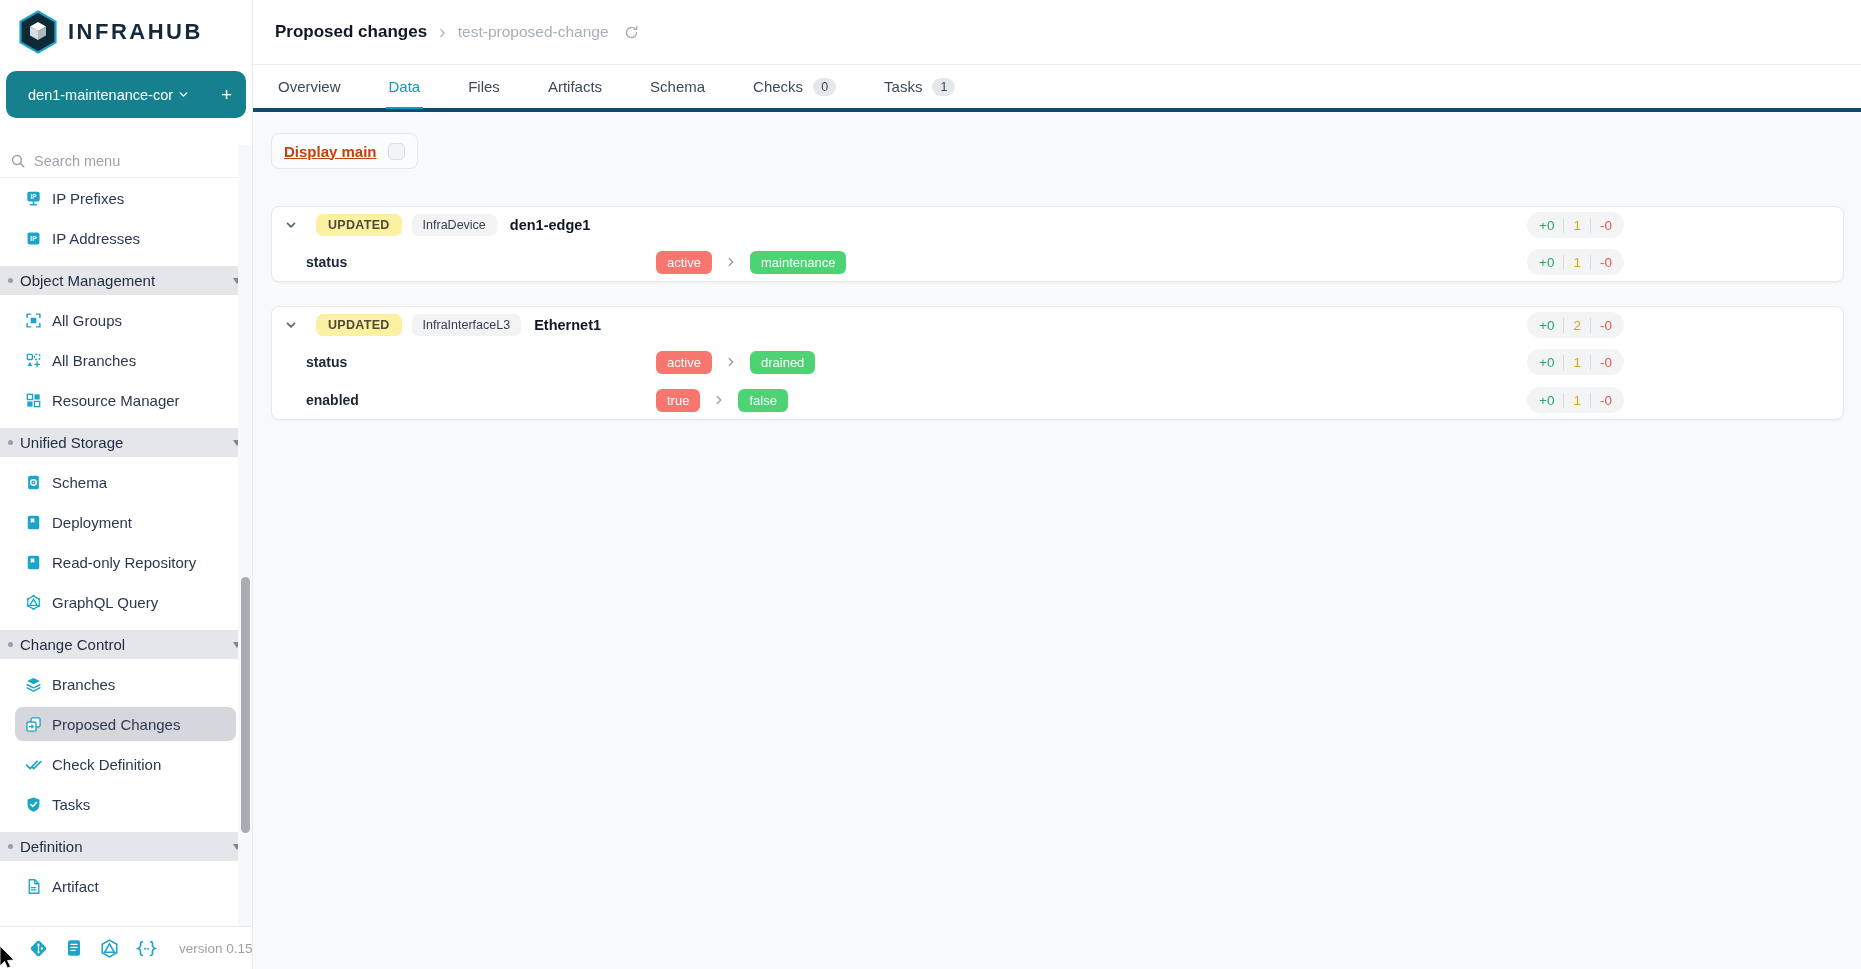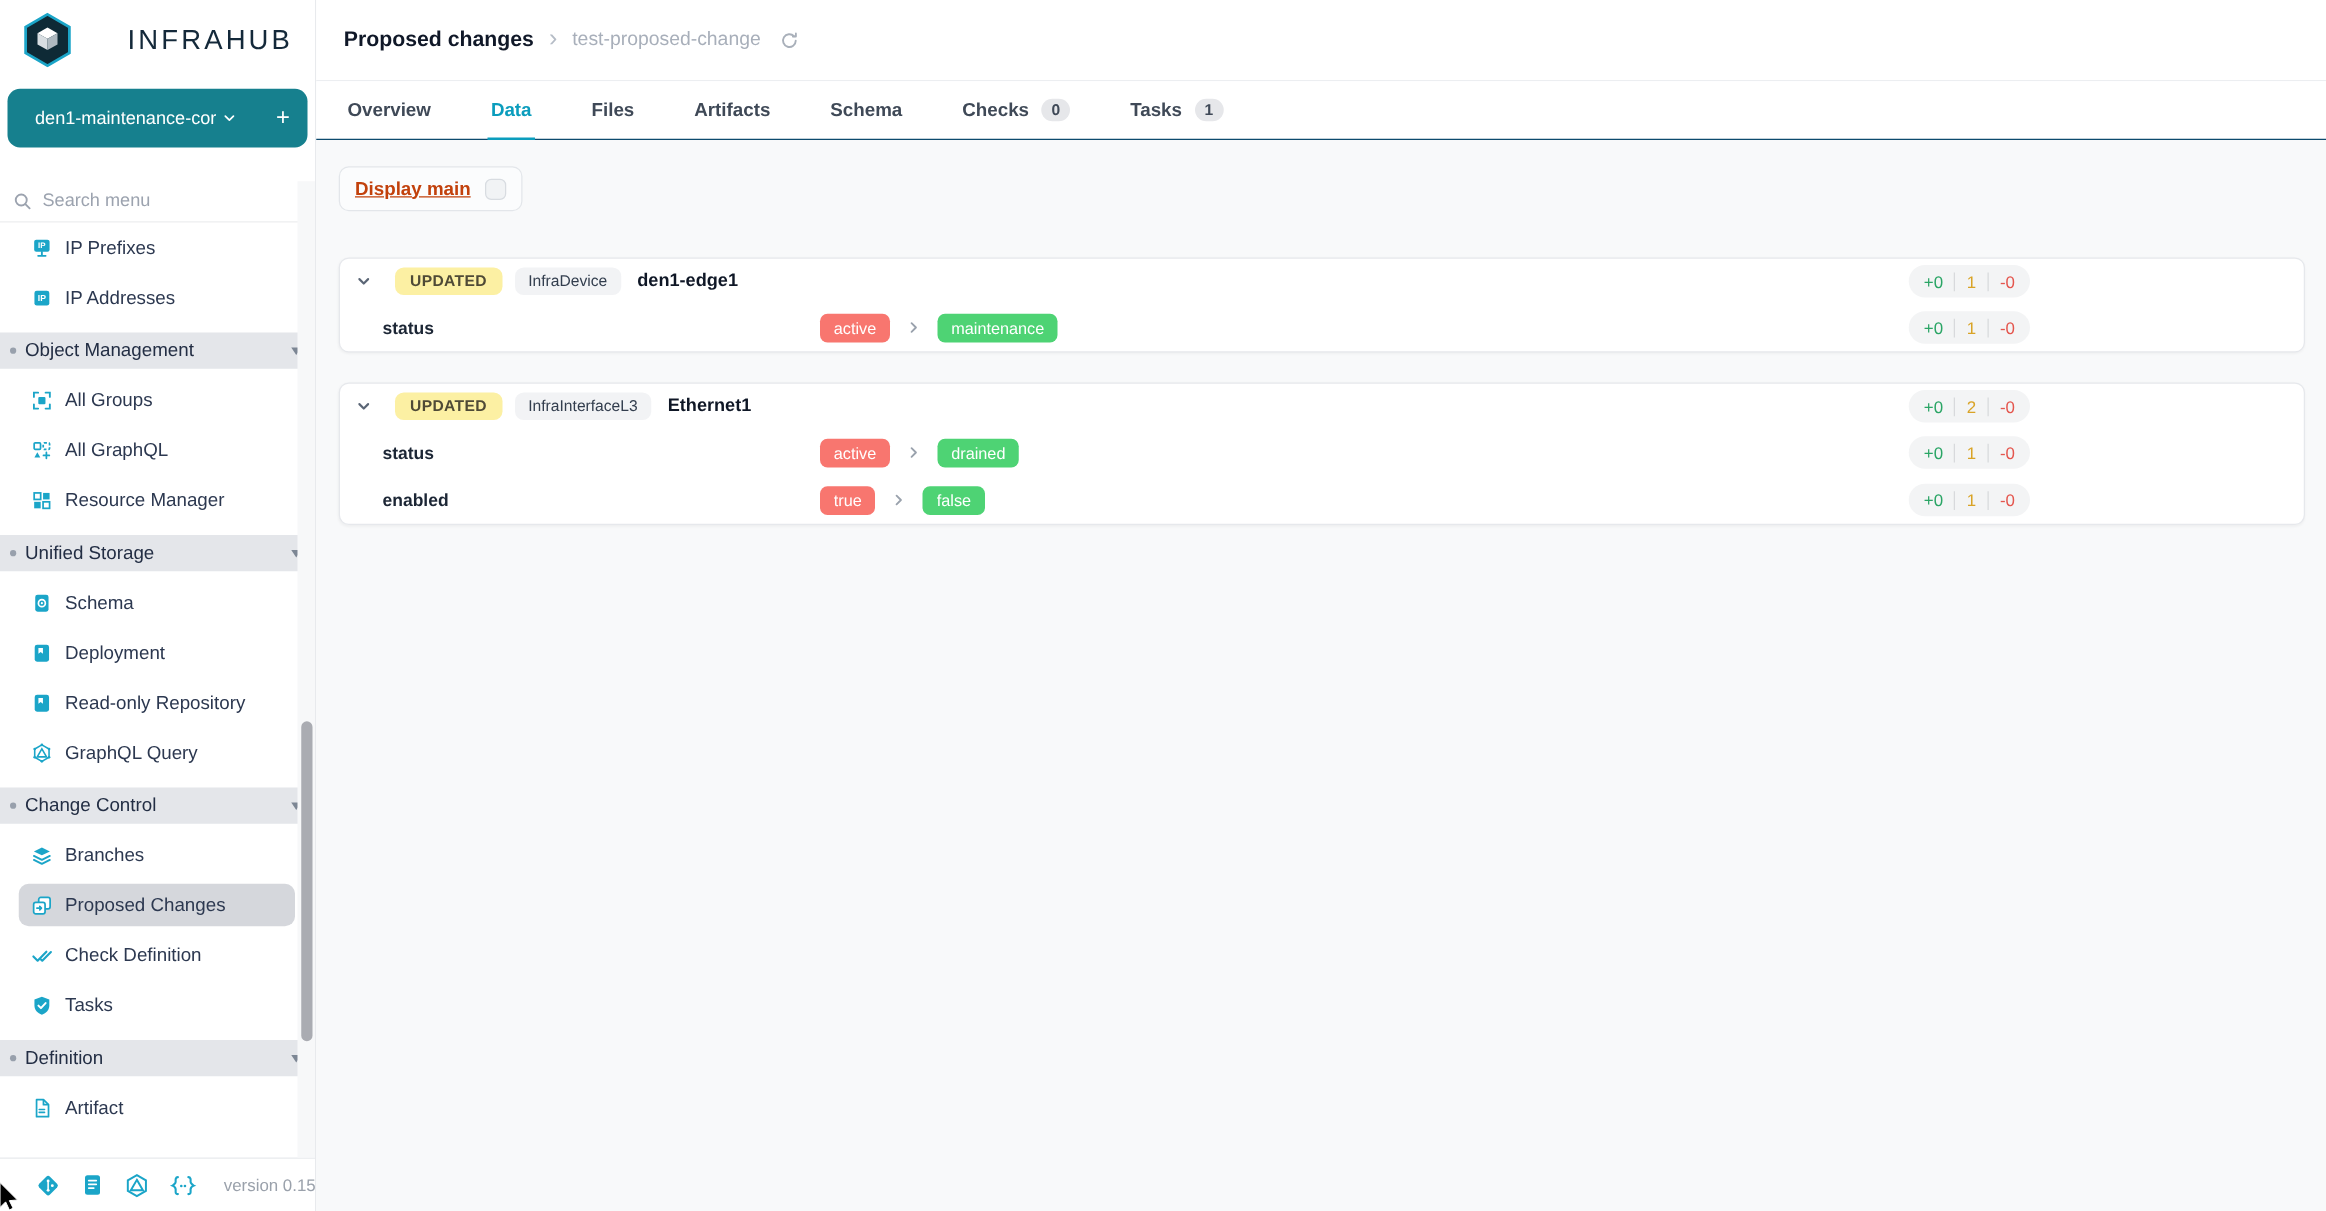--- a/index.html
+++ b/index.html
@@ -4,21 +4,21 @@
 <style>
   * { margin:0; padding:0; box-sizing:border-box; }
   html,body { width:1861px; height:969px; overflow:hidden; background:#fff;
     font-family:"Liberation Sans","DejaVu Sans",sans-serif; color:#2c3850; }
   .app { display:flex; width:100%; height:100%; }
 
   
   .sidebar { width:253px; position:relative; border-right:1px solid #e8eaed;
     display:flex; flex-direction:column; background:#fff; flex-shrink:0; }
   .logo-row { height:63px; display:flex; align-items:center; padding-left:18px; gap:10px; }
-  .brand { font-size:22px; font-weight:normal; letter-spacing:2.5px; color:#14293a;margin-left:34px; }
+  .brand { font-size:22px; font-weight:bold; letter-spacing:2.5px; color:#14293a; }
   .branch-btn { margin:8px 6px 0; height:47px; background:#16808e; border:none; border-radius:10px;
     color:#fff; display:flex; align-items:center; padding:0 14px 0 22px; font-size:14.5px; cursor:pointer;
     font-family:inherit; }
   .branch-label { white-space:nowrap; overflow:hidden; max-width:168px; }
   .branch-chevron { margin-left:4px; display:flex; }
   .branch-add { margin-left:auto; font-size:19px; font-weight:400; line-height:1; }
   .menu-search { margin-top:27px; height:33px; display:flex; align-items:center; gap:8px;
     padding:0 10px; border-bottom:1px solid #edeef0; color:#9ca3af; }
   .menu-search input { border:none; outline:none; flex:1; font-size:14.5px; color:#444;
     font-family:inherit; background:transparent; }
@@ -56,22 +56,22 @@
   .circle.cal { background:#145f6d; }
   .circle.avatar { background:#7fc3dc; color:#fff; font-size:17px; }
 
   .breadcrumb-row { height:65px; background:#fff; border-bottom:1px solid #eceef1;
     display:flex; align-items:center; gap:12px; padding-left:22px; flex-shrink:0; }
   .bc-title { font-size:17px; font-weight:bold; color:#101828; }
   .bc-sep { color:#b5bcc6; font-size:20px; line-height:1; padding-bottom:3px; }
   .bc-current { color:#a8afba; font-size:15.5px; }
   .bc-refresh { display:flex; cursor:pointer; margin-left:2px; }
 
-  .tabs-row { height:47px; background:#fff; border-bottom:1px solid #0c4a6e;
-    display:flex; padding-left:22px; flex-shrink:0;font-weight:bold; }
+  .tabs-row { height:47px; background:#fff; border-bottom:4px solid #0c4a6e;
+    display:flex; padding-left:22px; flex-shrink:0; }
   .tab { position:relative; height:100%; display:flex; align-items:center; gap:10px;
     padding:0 3px; margin-right:42px; font-size:15px; color:#3f4957; cursor:pointer; }
   .tab.active { color:#0b9dbd; }
   .tab.active::after { content:""; position:absolute; left:0; right:0; bottom:-1px;
     height:2.5px; background:#0b9dbd; }
   .tab-badge { background:#e6e7ea; color:#3f4957; border-radius:999px; font-size:12.5px;
     padding:2px 8px; }
 
   .content { flex:1; background:#f8f9fa; padding:21px 17px 0 18px; overflow:hidden; }
   .display-main { display:inline-flex; align-items:center; gap:11px; height:36px; padding:0 12px;
@@ -172,21 +172,21 @@
         <span>All Groups</span>
       </div>
 
       <div class="side-item">
         <svg class="ticon" width="17" height="17" viewBox="0 0 16 16">
           <rect x="2.2" y="2.2" width="4.8" height="4.8" rx="0.8" stroke="#1ba5c8" stroke-width="1.3" fill="none"></rect>
           <rect x="9" y="2.2" width="4.8" height="4.8" rx="0.8" stroke="#1ba5c8" stroke-width="1.3" fill="none" stroke-dasharray="2 1.4"></rect>
           <path d="M4.6 9.2l2.2 4H2.4z" fill="#1ba5c8"></path>
           <path d="M11.4 9.4v4.4M9.2 11.6h4.4" stroke="#1ba5c8" stroke-width="1.3" stroke-linecap="round"></path>
         </svg>
-        <span>All GraphQL</span>
+        <span>All Branches</span>
       </div>
 
       <div class="side-item">
         <svg class="ticon" width="17" height="17" viewBox="0 0 16 16">
           <rect x="2.2" y="2.2" width="4.9" height="4.9" stroke="#1ba5c8" stroke-width="1.3" fill="none"></rect>
           <rect x="8.9" y="2.2" width="4.9" height="4.9" fill="#1ba5c8"></rect>
           <rect x="2.2" y="8.9" width="4.9" height="4.9" fill="#1ba5c8"></rect>
           <rect x="8.9" y="8.9" width="4.9" height="4.9" stroke="#1ba5c8" stroke-width="1.3" fill="none"></rect>
         </svg>
         <span>Resource Manager</span>

